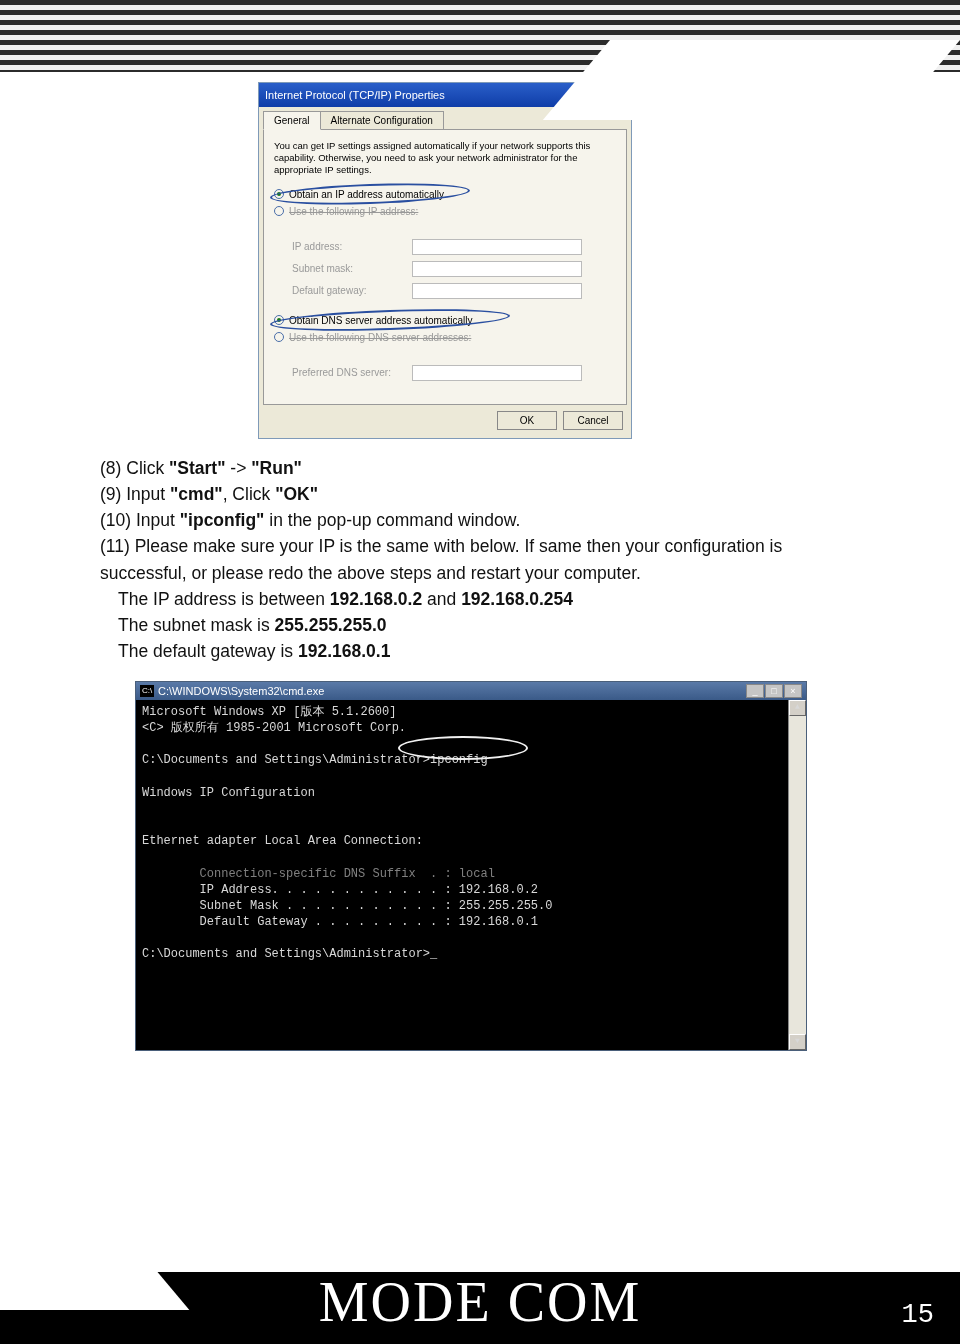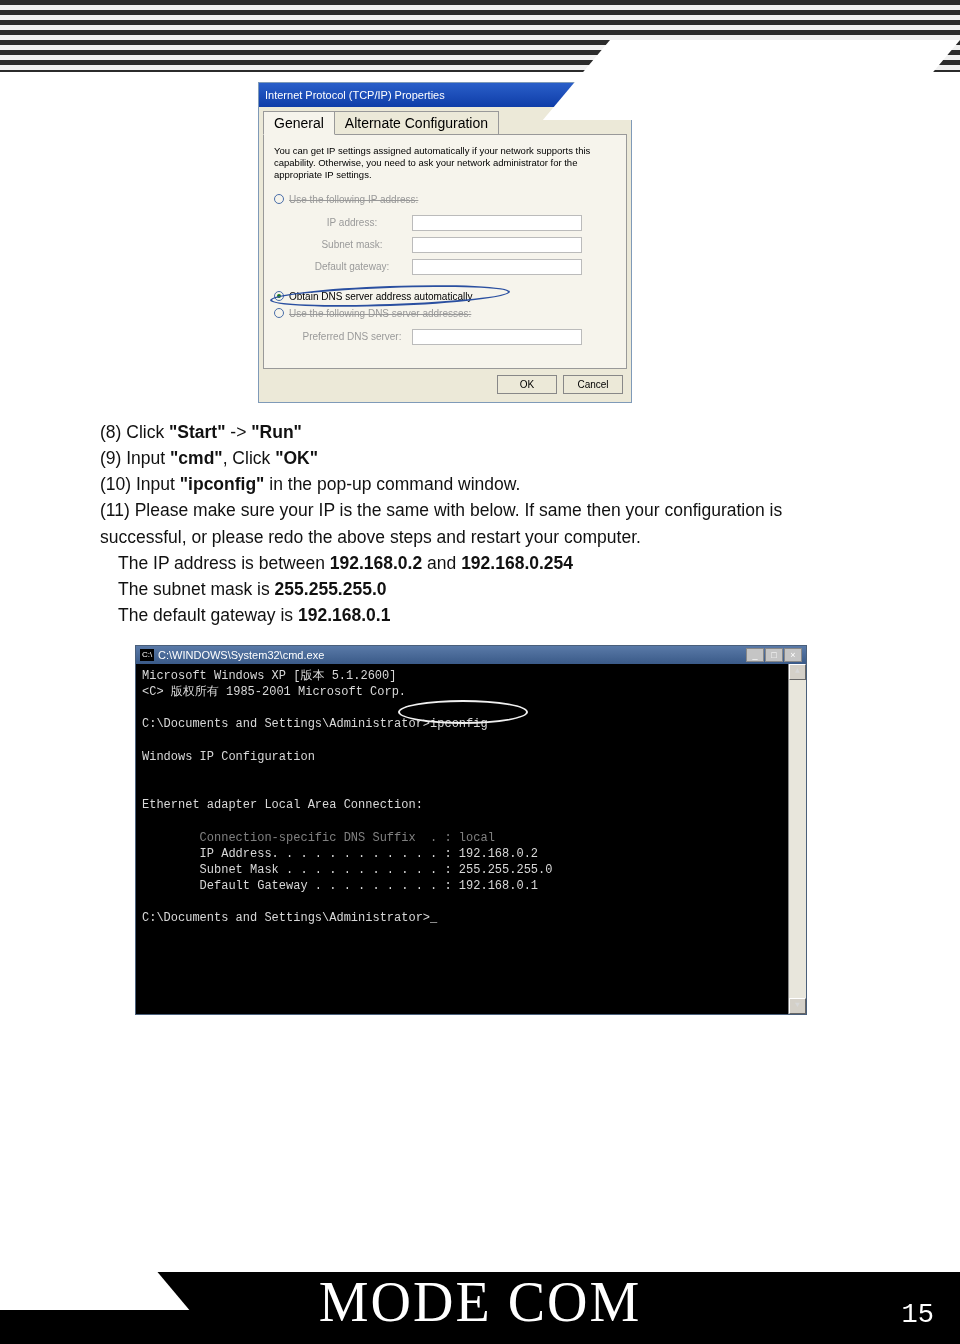--- a/index.html
+++ b/index.html
@@ -61,21 +61,21 @@
         font-size: 10px;
         display: flex; align-items: center; justify-content: center;
     }
     .dlg-titlebar-btn.help { background: #3a6fd3; }
     .dlg-body { padding: 4px; }
     .tab-row { display: flex; border-bottom: none; }
     .tab {
         padding: 3px 10px;
         border: 1px solid #999;
         background: #ece9d8;
-        font-size: 14px;
+        font-size: 10px;
         margin-right: -1px;
         margin-bottom: -1px;
     }
     .tab.active {
         background: #f6f4ec;
         border-bottom-color: #f6f4ec;
         position: relative;
         z-index: 2;
     }
     .tab-panel {
@@ -107,21 +107,21 @@
     }
     .circled1, .circled2 {
         position: absolute;
         border: 2px solid #2a4fa0;
         border-radius: 50%;
         transform: rotate(-2deg);
         pointer-events: none;
     }
     .circled1 { left: -4px; top: -2px; width: 200px; height: 20px; }
     .circled2 { left: -4px; top: -2px; width: 240px; height: 20px; }
-    .field-grid { margin: 4px 0 10px 18px; text-align: center; }
+    .field-grid { margin: 16px 0 10px 18px; }
     .field-row {
         display: flex;
         align-items: center;
         padding: 3px 0;
         font-size: 10px;
         color: #9a9a9a;
     }
     .field-label { width: 120px; }
     .field-input {
         width: 170px; height: 16px;
@@ -278,20 +278,25 @@
       </div>
     </div>
     <div class="dlg-body">
       <div class="tab-row">
         <div class="tab active">General</div>
         <div class="tab">Alternate Configuration</div>
       </div>
       <div class="tab-panel">
         <div class="dlg-desc">You can get IP settings assigned automatically if your network supports this capability. Otherwise, you need to ask your network administrator for the appropriate IP settings.</div>
 
+        <div class="radio-row">
+          <div class="circled1"></div>
+          <span class="radio-dot sel"></span>
+          <span>Obtain an IP address automatically</span>
+        </div>
         <div class="radio-row" style="color:#999; text-decoration:line-through;">
           <span class="radio-dot"></span>
           <span>Use the following IP address:</span>
         </div>
         <div class="field-grid">
           <div class="field-row">
               <div class="field-label">IP address:</div>
               <div class="field-input"></div>
             </div>
           <div class="field-row">

